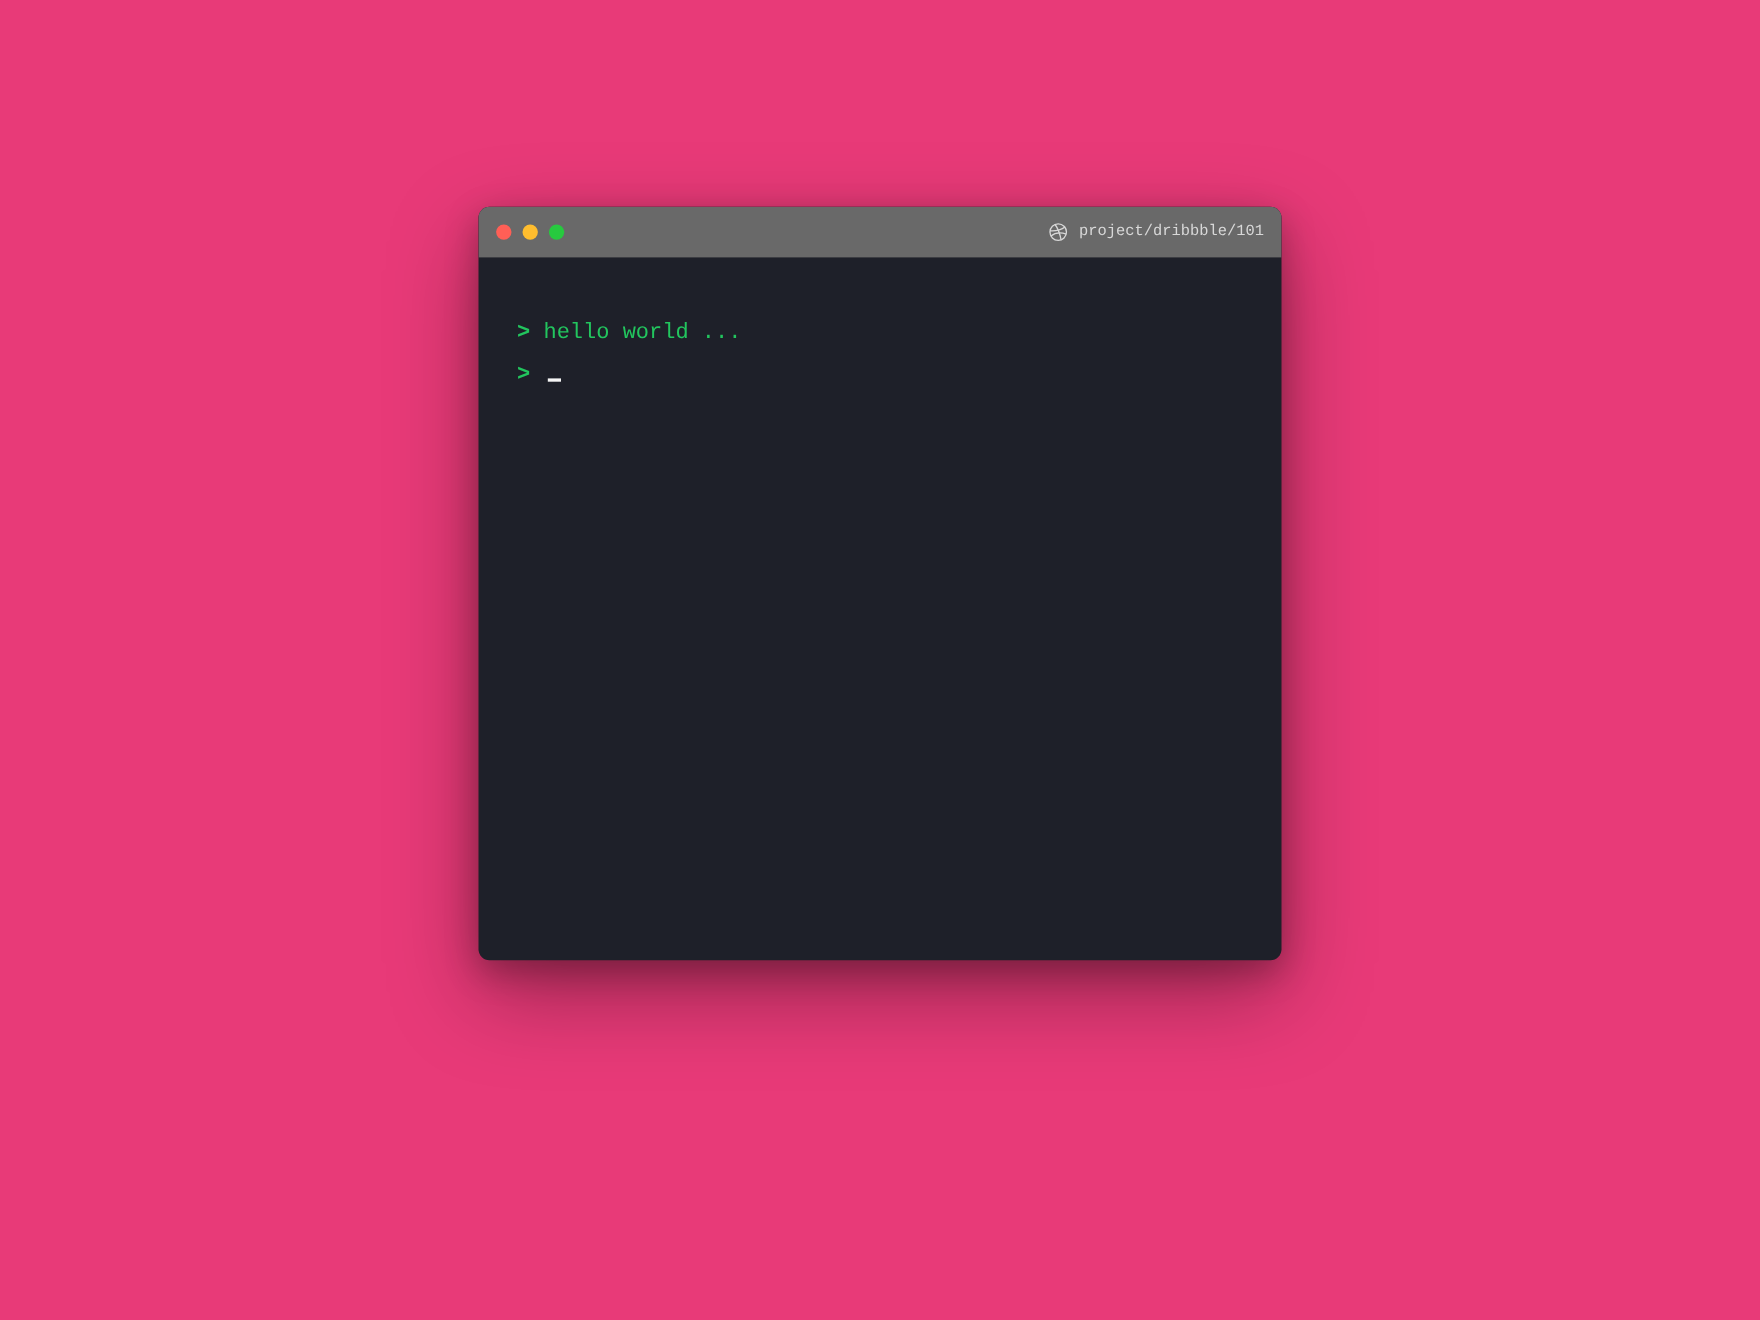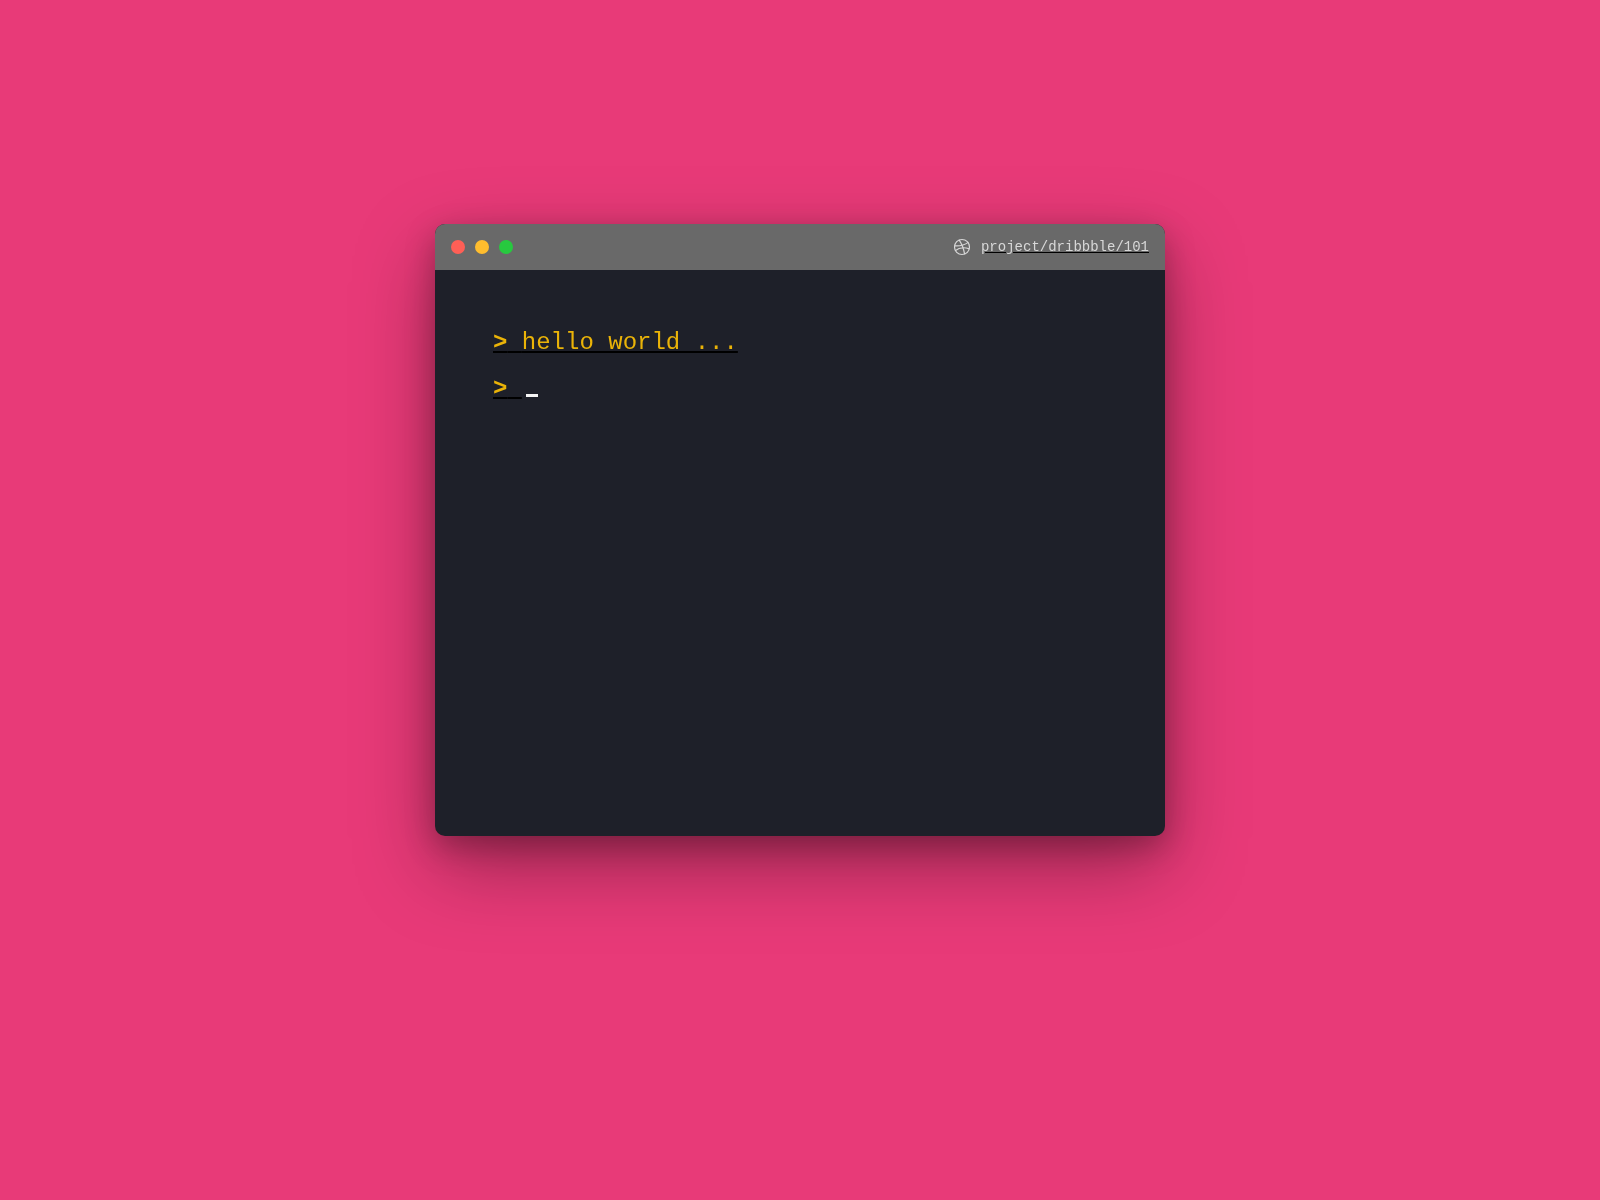--- a/index.html
+++ b/index.html
@@ -11,28 +11,27 @@
       width: 1600px;
       height: 1200px;
       background: #e83a78;
       display: flex;
       align-items: center;
       justify-content: center;
       font-family: "Courier New", Courier, monospace;
     }
     .terminal-window {
       width: 730px;
-      height: 612px;
+      height: 685px;
       background: #1e2029;
       border-radius: 10px;
       overflow: hidden;
       box-shadow: 0 30px 80px rgba(0,0,0,0.35), 0 10px 30px rgba(0,0,0,0.25);
       position: relative;
       top: -70px;
-      text-decoration: underline;
     }
     .titlebar {
       height: 46px;
       background: #696969;
       display: flex;
       align-items: center;
       padding: 0 16px;
       justify-content: space-between;
     }
     .window-controls {
@@ -52,23 +51,23 @@
       display: flex;
       align-items: center;
       gap: 10px;
       color: #d8d8d8;
       font-size: 14px;
     }
     .title-right svg {
       display: block;
     }
     .terminal-body {
-      padding: 50px 58px;
-      color: #eab308;
-      font-size: 24px;
+      padding: 50px 35px;
+      color: #22c55e;
+      font-size: 20px;
       line-height: 1.9;
     }
     .term-line {
       white-space: pre;
     }
     .prompt {
       font-weight: bold;
     }
     .cursor {
       display: inline-block;

